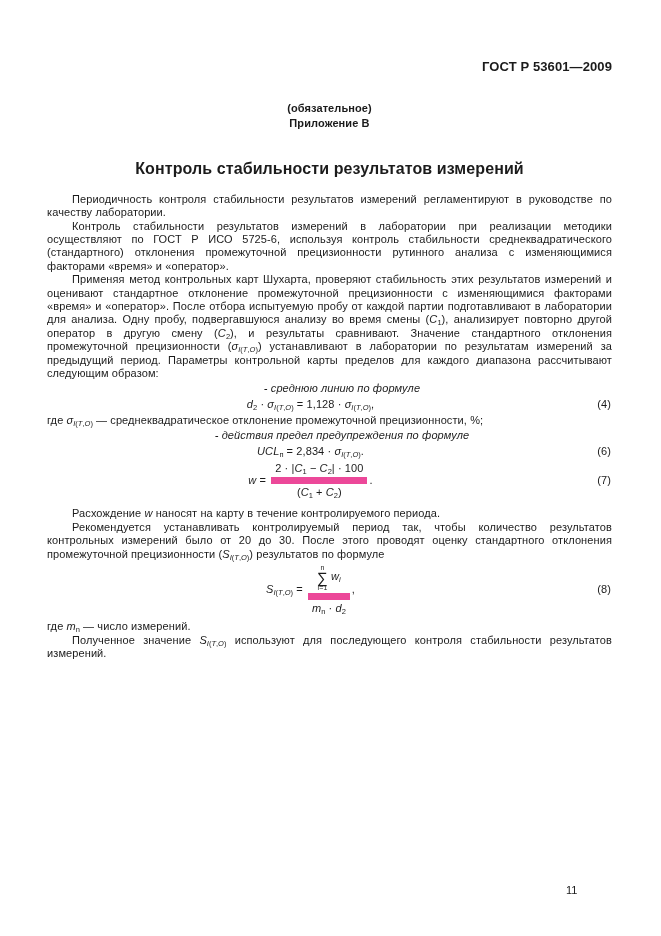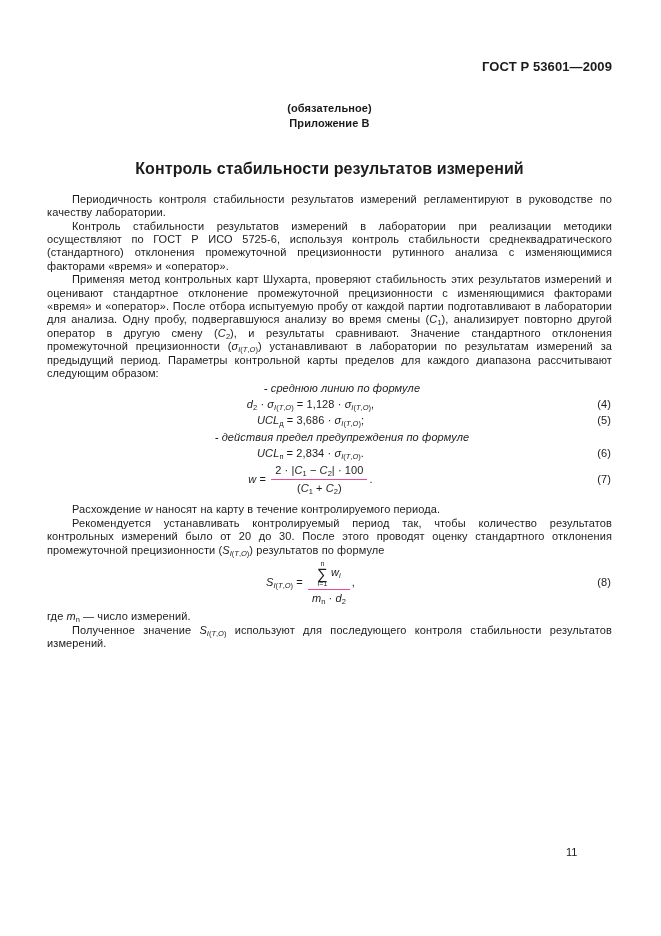--- a/index.html
+++ b/index.html
@@ -63,36 +63,36 @@
   .eq-num { width:38px; text-align:right; }
   .frac {
     display:inline-block;
     vertical-align:middle;
     text-align:center;
     margin:0 2px;
   }
   .frac-num {
     display:block;
     padding:0 4px 2px;
-    border-bottom:1px solid #ec4899;
+    border-bottom:7px solid #ec4899;
   }
   .frac-den { display:block; padding:2px 4px 0;text-align:center; }
   .bigsum {
     display:inline-block;
     vertical-align:middle;
     text-align:center;
     line-height:1;
     margin-right:3px;
   }
   .bigsum .lim { display:block; font-size:7px; line-height:7px; }
   .bigsum .sigma { display:block; font-size:15px; line-height:13px; font-style:normal; }
   .eq-tail { vertical-align:middle; }
   .page-number {
     position:absolute;
-    left:566px; top:846px;
+    left:566px; top:884px;
     font-size:11px;
   }
   .sp-after-4 { margin-top:1px; }
   .gap-sm { height:2px; }
   .gap-md { height:5px; }
 </style>
 </head>
 <body>
 
 <div class="page">
@@ -111,26 +111,23 @@
     <p class="body-par">Контроль стабильности результатов измерений в лаборатории при реализации методики осуществляют по ГОСТ Р ИСО 5725-6, используя контроль стабильности среднеквадратического (стандартного) отклонения промежуточной прецизионности рутинного анализа с изменяющимися факторами «время» и «оператор».</p>
     <p class="body-par">Применяя метод контрольных карт Шухарта, проверяют стабильность этих результатов измерений и оценивают стандартное отклонение промежуточной прецизионности с изменяющимися факторами «время» и «оператор». После отбора испытуемую пробу от каждой партии подготавливают в лаборатории для анализа. Одну пробу, подвергавшуюся анализу во время смены (<i>C</i><sub>1</sub>), анализирует повторно другой оператор в другую смену (<i>C</i><sub>2</sub>), и результаты сравнивают. Значение стандартного отклонения промежуточной прецизионности (<i>σ</i><sub><i>I</i>(<i>T</i>,<i>O</i>)</sub>) устанавливают в лаборатории по результатам измерений за предыдущий период. Параметры контрольной карты пределов для каждого диапазона рассчитывают следующим образом:</p>
 
     <p class="list-item">-  среднюю линию по формуле</p>
 
     <div class="eq-row">
       <span class="eq-body"><i>d</i><sub>2</sub> · <i>σ</i><sub><i>I</i>(<i>T</i>,<i>O</i>)</sub> = 1,128 · <i>σ</i><sub><i>I</i>(<i>T</i>,<i>O</i>)</sub>,</span>
       <span class="eq-num">(4)</span>
     </div>
 
+    <p class="no-indent sp-after-4">где  <i>σ</i><sub><i>I</i>(<i>T</i>,<i>O</i>)</sub> — среднеквадратическое отклонение промежуточной прецизионности, %;</p>
 
 
-    <div class="eq-row">
-      <span class="eq-body"><i>UCL</i><sub>д</sub> = 3,686 · <i>σ</i><sub><i>I</i>(<i>T</i>,<i>O</i>)</sub>;</span>
-      <span class="eq-num">(5)</span>
-    </div>
 
     <p class="list-item">-  действия предел предупреждения по формуле</p>
 
     <div class="eq-row">
       <span class="eq-body"><i>UCL</i><sub>п</sub> = 2,834 · <i>σ</i><sub><i>I</i>(<i>T</i>,<i>O</i>)</sub>.</span>
       <span class="eq-num">(6)</span>
     </div>
 
 
     <div class="eq-row">

